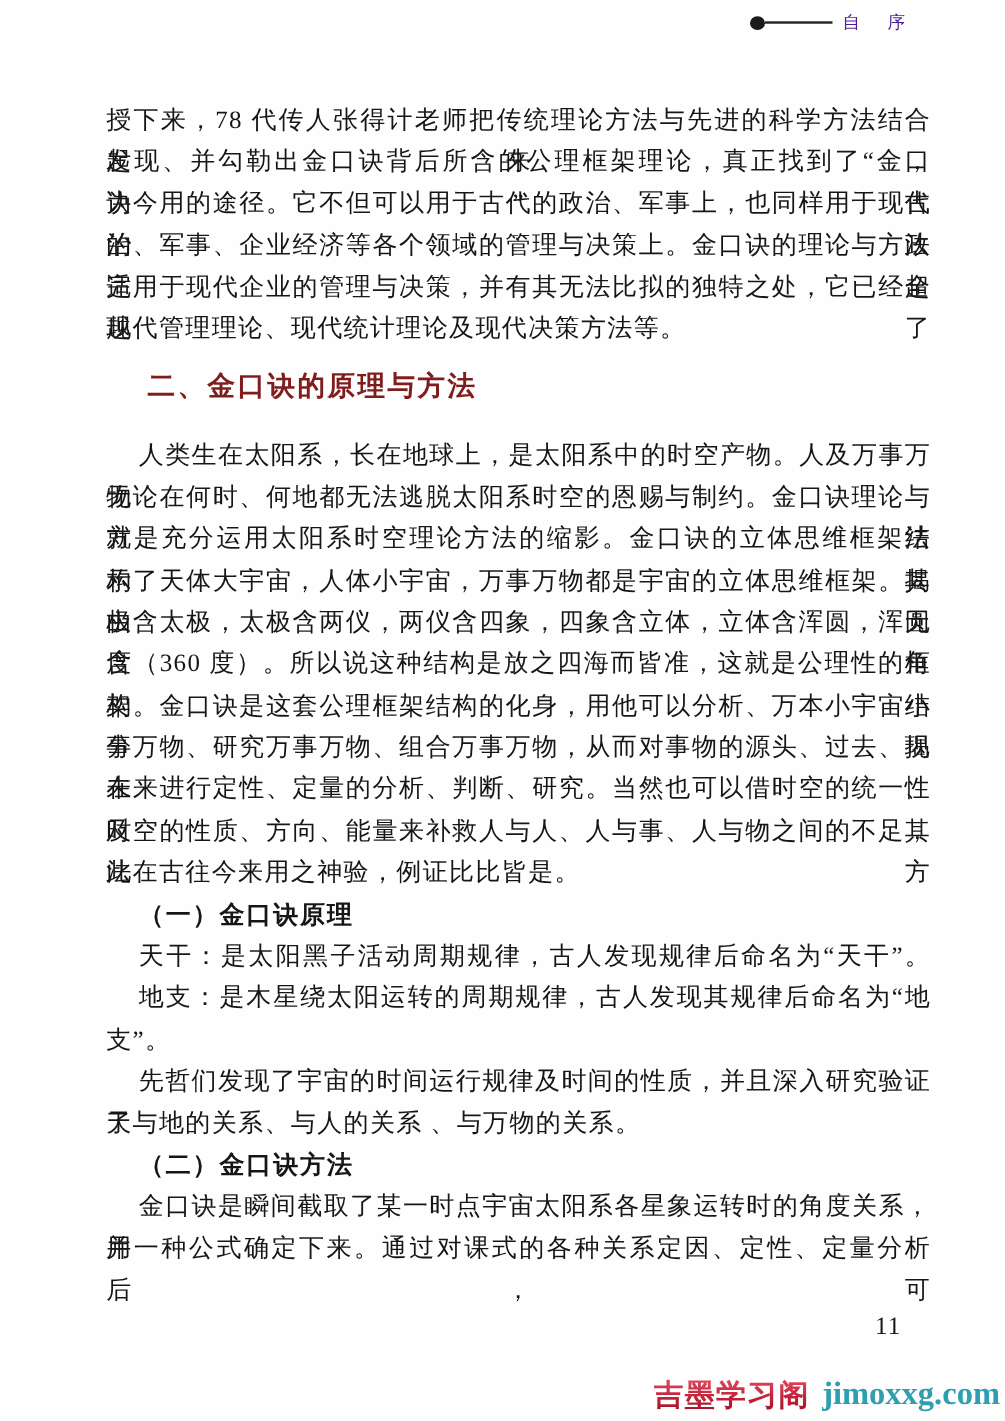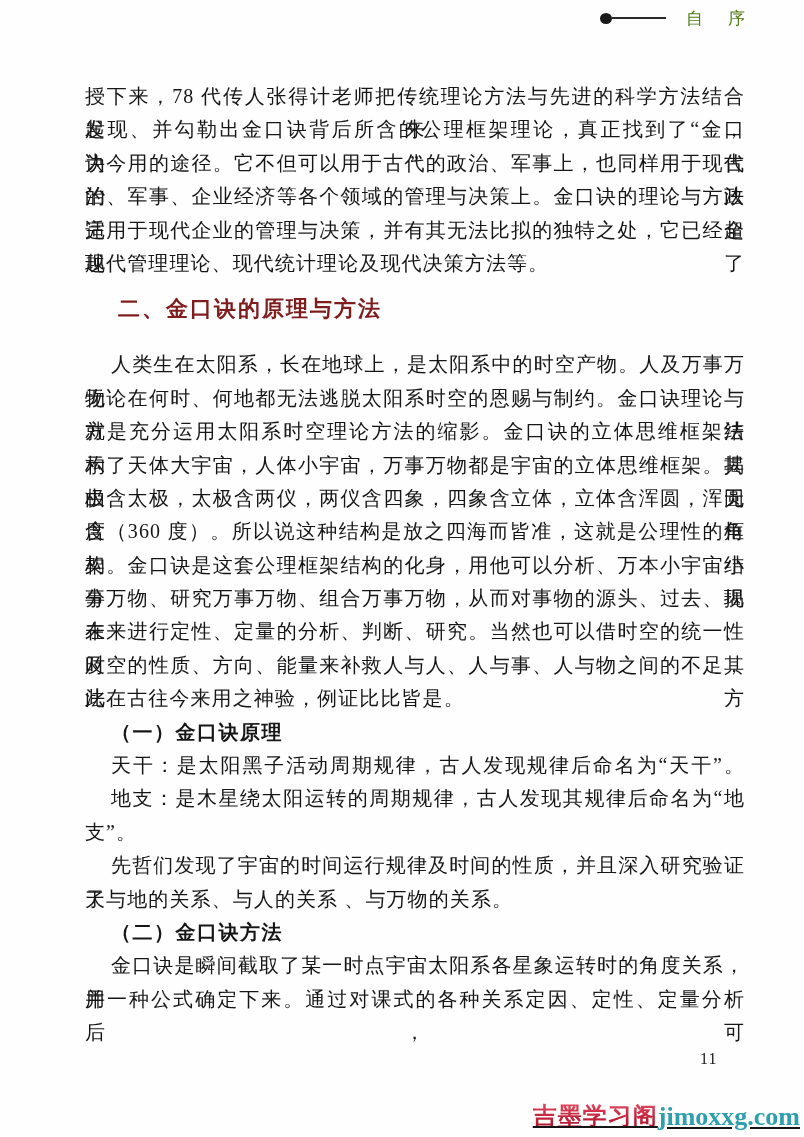--- a/index.html
+++ b/index.html
@@ -28,24 +28,24 @@
   .head-rule .dot {
     width: 12px; height: 11px;
     background: #1a1a1a;
     border-radius: 50%;
   }
   .head-rule .rule-line {
     width: 54px; height: 2px;
     background: #2a2a2a;
   }
   .head-title {
-    margin-left: 20px;
-    font-size: 17px;
+    margin-left: 8px;
+    font-size: 14px;
     letter-spacing: 4px;
-    color: #4d7c0f;
+    color: #4c1d95;
     white-space: nowrap;
   }
 
   
   .content {
     position: absolute;
     left: 85px;
     top: 80px;
     width: 660px;
   }
@@ -81,31 +81,31 @@
     letter-spacing: 2px;
     font-family: "Liberation Sans", "DejaVu Sans", sans-serif;
     color: #7f1d1d;
   }
 
   
   .page-number {
     position: absolute;
     left: 700px;
     top: 1050px;
-    font-size: 16px;
+    font-size: 20px;
     letter-spacing: 1px;
     color: #1a1a1a;
   }
   .watermark {
     position: absolute;
     right: 4px;
     top: 1100px;
     display: flex;
-    align-items: flex-end;
-    text-decoration: underline;
+    align-items: flex-start;
+    gap: 10px;
   }
   .wm-name {
     font-family: "Liberation Sans", "DejaVu Sans", sans-serif;
     font-weight: 700;
     font-size: 24px;
     letter-spacing: 1px;
     background: linear-gradient(180deg, #e85266 0%, #c2233a 55%, #9e0f26 100%);
     -webkit-background-clip: text;
     background-clip: text;
     -webkit-text-fill-color: transparent;

